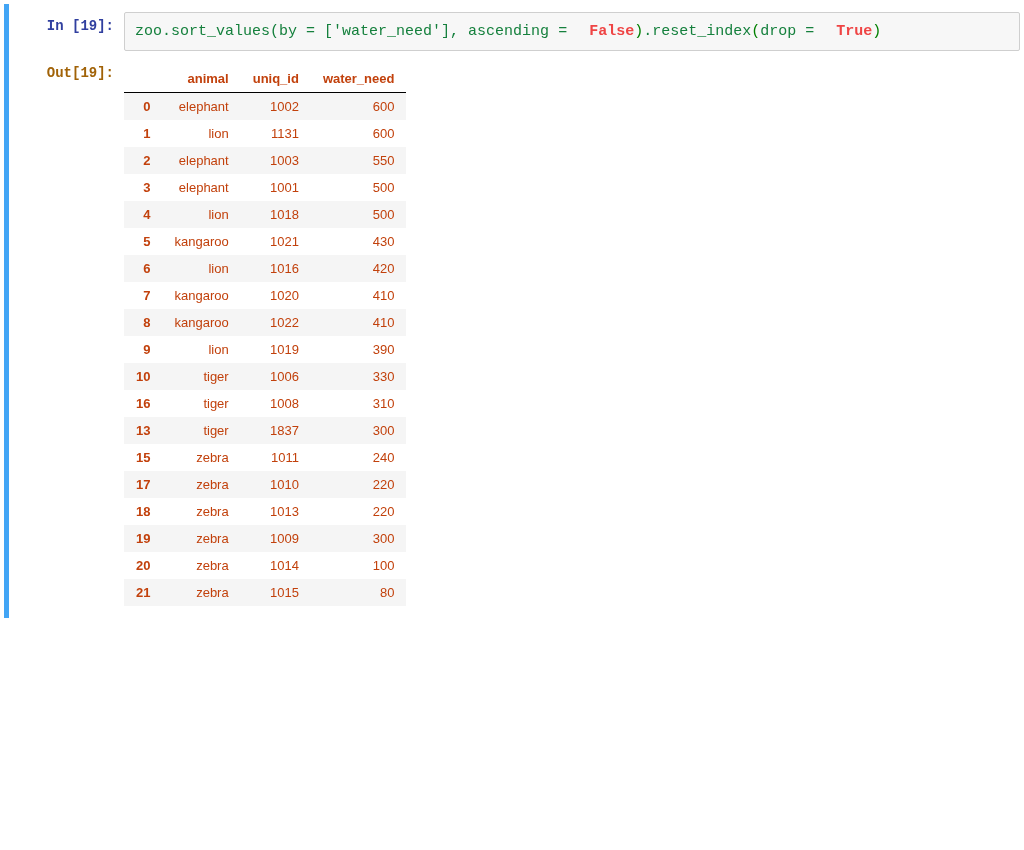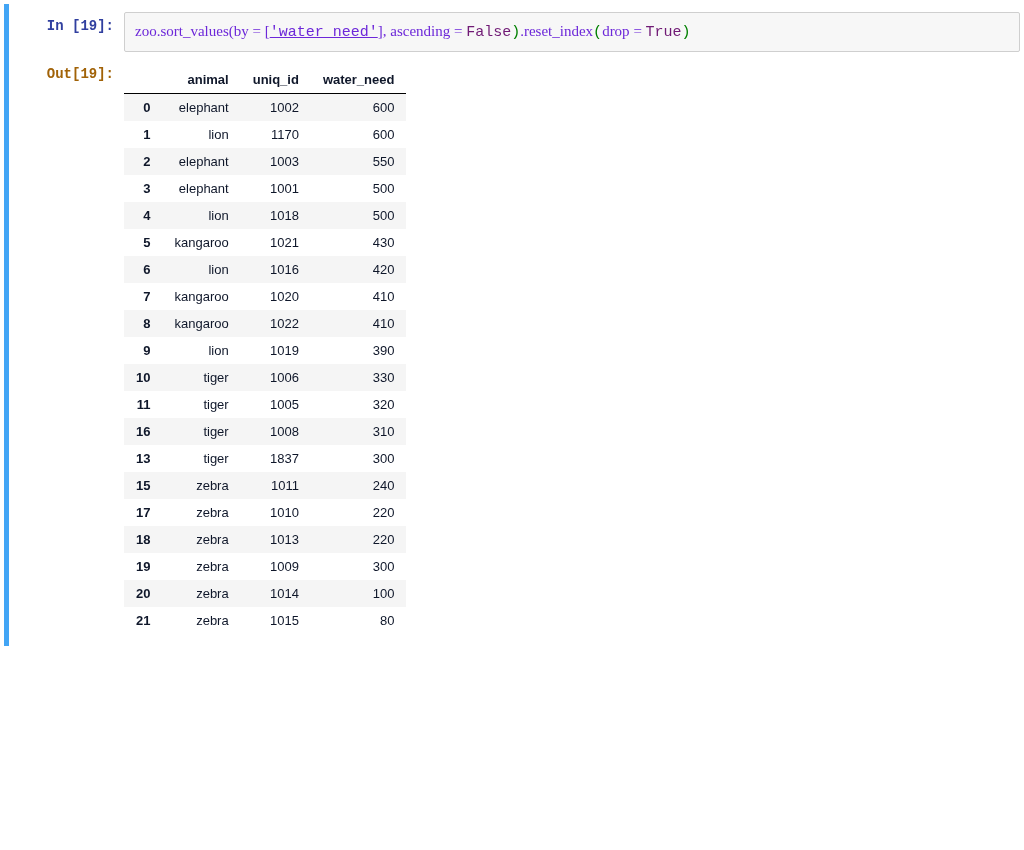--- a/index.html
+++ b/index.html
@@ -39,29 +39,29 @@
       font-family: "Menlo", "Monaco", "Courier New", monospace;
       font-size: 15px;
       line-height: 1.4;
       white-space: pre;
       overflow-x: auto;
     }
     .output-area {
       flex: 1;
       padding-top: 6px;
     }
-    .tok-plain   { color: #6d28d9; font-family: Liberation Serif, serif; }
-    .tok-string  { color: #6d28d9; text-decoration: underline; }
-    .tok-keyword { color: #701a75; font-weight: normal; }
+    .tok-plain   { color: #15803d; }
+    .tok-string  { color: #15803d; }
+    .tok-keyword { color: #ef4444; font-weight: bold; margin-left: 13px; }
     .tok-paren   { color: #008000; }
 
     table.dataframe {
       border-collapse: collapse;
       font-size: 13px;
-      color: #0f172a;
+      color: #c2410c;
     }
     table.dataframe thead th {
       text-align: right;
       font-weight: bold;
       padding: 6px 12px;
       border-bottom: 1px solid #000;
     }
     table.dataframe tbody th {
       text-align: right;
       font-weight: bold;
@@ -107,21 +107,21 @@
         <tbody id="df-body">
             <tr>
               <th>0</th>
               <td>elephant</td>
               <td>1002</td>
               <td>600</td>
             </tr>
             <tr>
               <th>1</th>
               <td>lion</td>
-              <td>1170</td>
+              <td>1131</td>
               <td>600</td>
             </tr>
             <tr>
               <th>2</th>
               <td>elephant</td>
               <td>1003</td>
               <td>550</td>
             </tr>
             <tr>
               <th>3</th>
@@ -165,26 +165,20 @@
               <td>1019</td>
               <td>390</td>
             </tr>
             <tr>
               <th>10</th>
               <td>tiger</td>
               <td>1006</td>
               <td>330</td>
             </tr>
             <tr>
-              <th>11</th>
-              <td>tiger</td>
-              <td>1005</td>
-              <td>320</td>
-            </tr>
-            <tr>
               <th>16</th>
               <td>tiger</td>
               <td>1008</td>
               <td>310</td>
             </tr>
             <tr>
               <th>13</th>
               <td>tiger</td>
               <td>1837</td>
               <td>300</td>

